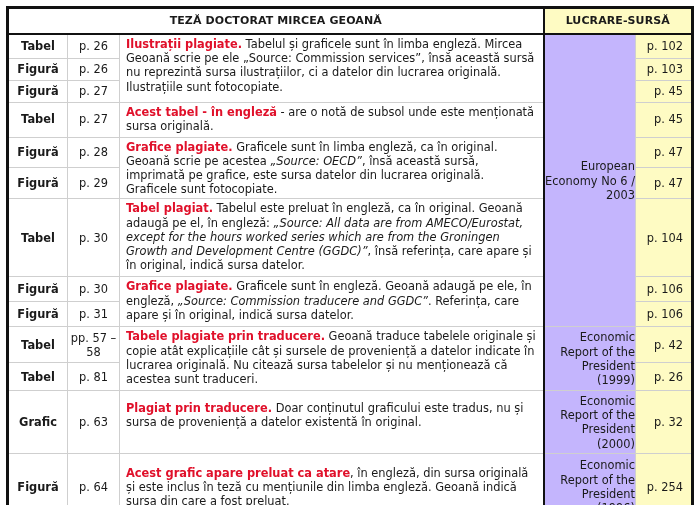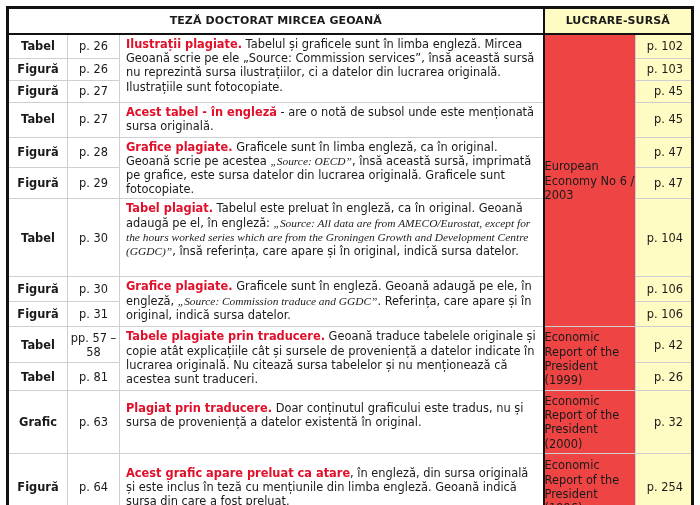--- a/index.html
+++ b/index.html
@@ -9,26 +9,26 @@
          border-collapse: collapse; table-layout: fixed; font-size: 11.4px; line-height: 14.2px; }
   .tbl td, .tbl th { border: 1px solid #cfcfcf; padding: 0; vertical-align: middle; }
   .tbl th { height: 24px; font-weight: bold; font-size: 11px; letter-spacing: 0.1px;
             border-bottom: 2px solid #111; border-top: 3px solid #111; }
   .th-main { border-left: 3px solid #111 !important; background: #fff; }
   .th-src { background: #fefbc3; border-left: 2px solid #111 !important; border-right: 3px solid #111 !important; }
   .c-type { width: 60px; text-align: center; font-weight: bold; border-left: 3px solid #111 !important; }
   .c-page { width: 52px; text-align: center; }
   .c-desc { padding: 2px 6px 2px 6px !important; text-align: left; vertical-align: top !important; }
   .c-desc.mid { vertical-align: middle !important; }
-  .c-work { width: 92px; text-align: left; background: #ef4444; border-left: 2px solid #111 !important;
+  .c-work { width: 92px; text-align: right; background: #c4b5fd; border-left: 2px solid #111 !important;
             border-color: #d6d39a; }
   .c-spage { width: 57px; text-align: right; padding-right: 8px !important; background: #fefbc3;
              border-right: 3px solid #111 !important; border-color: #d6d39a; }
   .red { color: #e0102a; font-weight: bold; }
-  .it { font-style: italic; font-family: Liberation Serif, serif; }
+  .it { font-style: italic; }
 </style>
 </head>
 <body>
 
 <table class="tbl">
   <colgroup>
     <col style="width:60px">
       <col style="width:52px">
       <col>
       <col style="width:92px">
@@ -94,21 +94,21 @@
       <td class="c-desc">
         <span class="red">Tabel plagiat.</span><span> Tabelul este preluat în engleză, ca în original. Geoană adaugă pe el, în engleză: </span><span class="it">„Source: All data are from AMECO/Eurostat, except for the hours worked series which are from the Groningen Growth and Development Centre (GGDC)”</span><span>, însă referința, care apare și în original, indică sursa datelor.</span>
       </td>
       <td class="c-spage">p. 104</td>
     </tr>
 
     <tr style="height:25px">
       <td class="c-type">Figură</td>
       <td class="c-page">p. 30</td>
       <td class="c-desc" rowspan="2">
-        <span class="red">Grafice plagiate.</span><span> Graficele sunt în engleză. Geoană adaugă pe ele, în engleză, </span><span class="it">„Source: Commission traduce and GGDC”</span><span>. Referința, care apare și în original, indică sursa datelor.</span>
+        <span class="red">Grafice plagiate.</span><span> Graficele sunt în engleză. Geoană adaugă pe ele, în engleză, </span><span class="it">„Source: Commission traducere and GGDC”</span><span>. Referința, care apare și în original, indică sursa datelor.</span>
       </td>
       <td class="c-spage">p. 106</td>
     </tr>
 
     <tr style="height:25px">
       <td class="c-type">Figură</td>
       <td class="c-page">p. 31</td>
       <td class="c-spage">p. 106</td>
     </tr>
 

